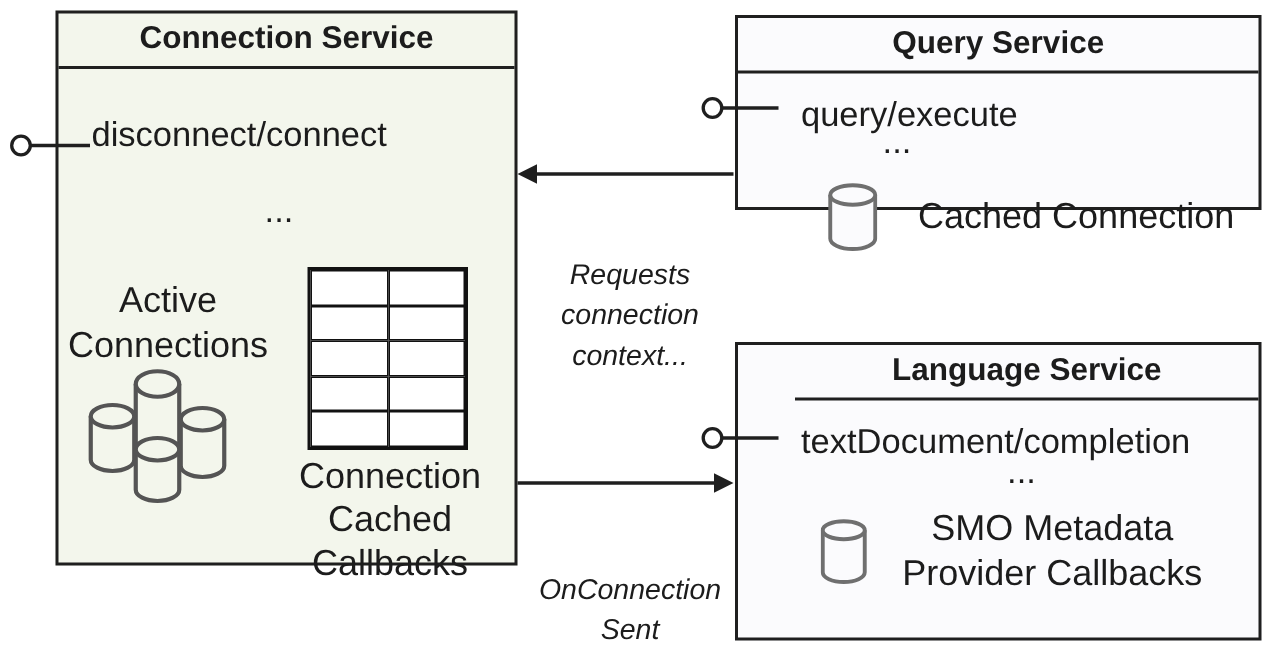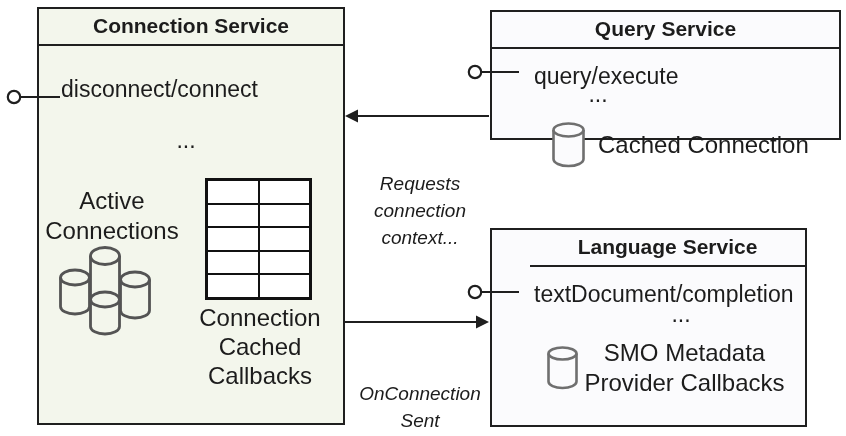--- a/index.html
+++ b/index.html
@@ -12,38 +12,38 @@
   }
   *{margin:0;padding:0;box-sizing:border-box;}
   html,body{background:#ffffff;}
   body{font-family:"Liberation Sans","DejaVu Sans",sans-serif;color:var(--text);}
   .canvas{position:relative;width:846px;height:436px;background:#ffffff;overflow:hidden;}
 
   .svc-box{position:absolute;border:2px solid var(--line);}
   .svc-title{height:37px;border-bottom:2px solid var(--line);line-height:34px;
              text-align:center;font-weight:bold;font-size:21px;}
 
-  #conn-box{left:37px;top:7px;width:308px;height:418px;background:var(--conn-bg);}
+  #conn-box{left:37px;top:7px;width:308px;height:370px;background:var(--conn-bg);}
   #query-box{left:490px;top:10px;width:351px;height:130px;background:var(--svc-bg);}
-  #lang-box{left:490px;top:228px;width:317px;height:199px;background:var(--svc-bg);padding-left:38px;}
+  #lang-box{left:490px;top:228px;width:351px;height:199px;background:var(--svc-bg);padding-left:38px;}
 
   .abs{position:absolute;}
   .conn-methods{left:22px;top:66px;font-size:23px;line-height:28px;white-space:nowrap;}
   .conn-ellipsis{left:22px;top:117px;width:250px;text-align:center;font-size:23px;line-height:28px;}
   .active-label{left:0;top:177px;width:146px;text-align:center;font-size:24px;line-height:30px;}
   .cluster-svg{left:19px;top:236px;}
   .grid-table{left:166px;top:169px;width:107px;height:122px;background:#ffffff;
               border:2px solid #111;display:grid;grid-template-columns:repeat(2,1fr);
               grid-template-rows:repeat(5,1fr);}
   .grid-table .cell{border:1px solid #111;}
   .callbacks-label{left:146px;top:294px;width:150px;text-align:center;font-size:24px;line-height:29px;}
 
   .q-method{left:42px;top:50px;font-size:23px;line-height:28px;white-space:nowrap;}
   .q-ellipsis{left:42px;top:68px;width:128px;text-align:center;font-size:23px;line-height:28px;}
-  .q-cyl-row{left:60px;top:110px;display:flex;align-items:center;gap:13px;font-size:24px;white-space:nowrap;}
+  .q-cyl-row{left:60px;top:110px;display:flex;align-items:center;gap:27px;font-size:24px;white-space:nowrap;}
 
   .l-method{left:42px;top:50px;font-size:23px;line-height:28px;white-space:nowrap;}
   .l-ellipsis{left:42px;top:70px;width:294px;text-align:center;font-size:23px;line-height:28px;}
   .l-cyl-row{left:55px;top:108px;right:14px;display:flex;align-items:center;}
   .l-cyl-text{flex:1;text-align:center;font-size:24px;line-height:30px;}
 
   .arrow-label{position:absolute;font-style:italic;font-size:19px;line-height:27px;text-align:center;margin-top:44px;}
   .req-label{left:350px;top:126px;width:140px;}
   .sent-label{left:342px;top:336px;width:156px;}
 

